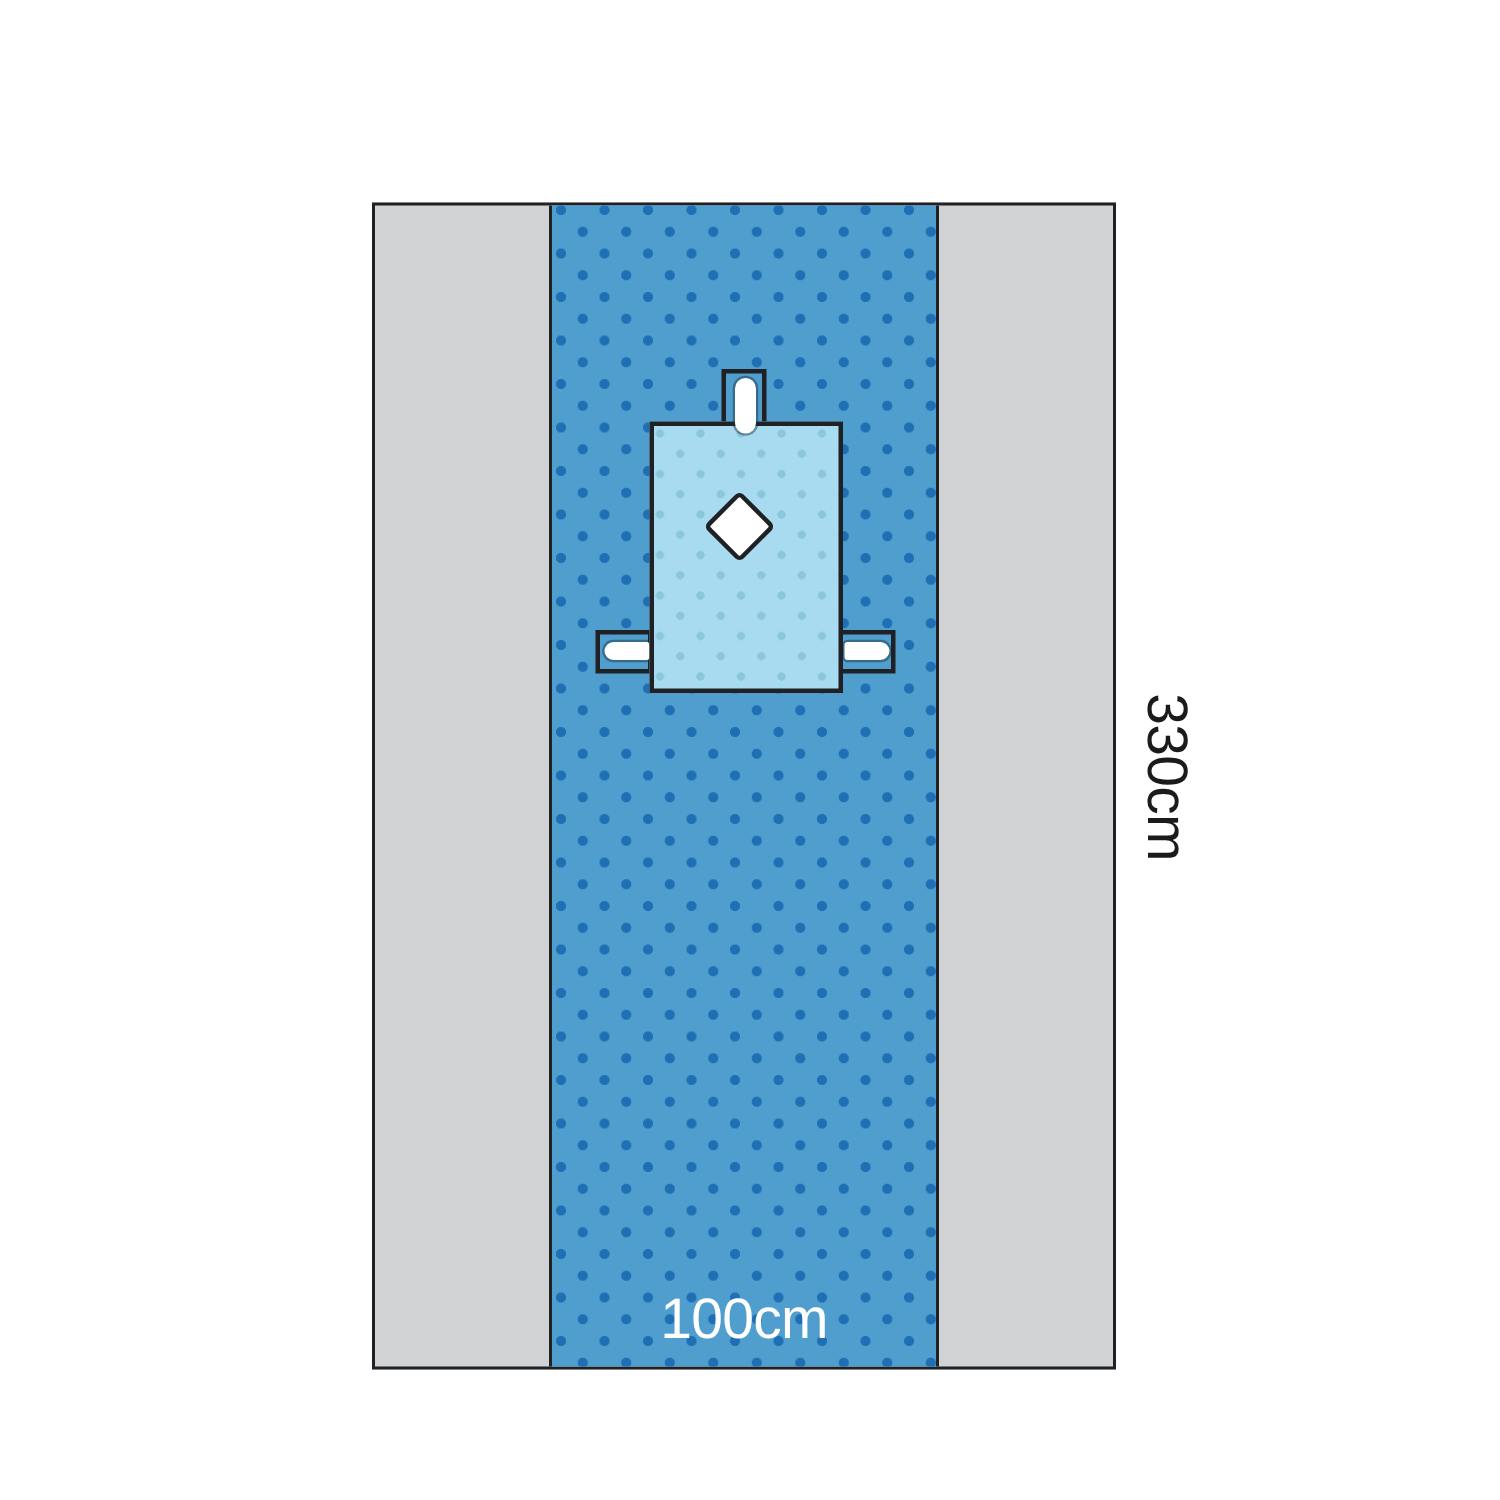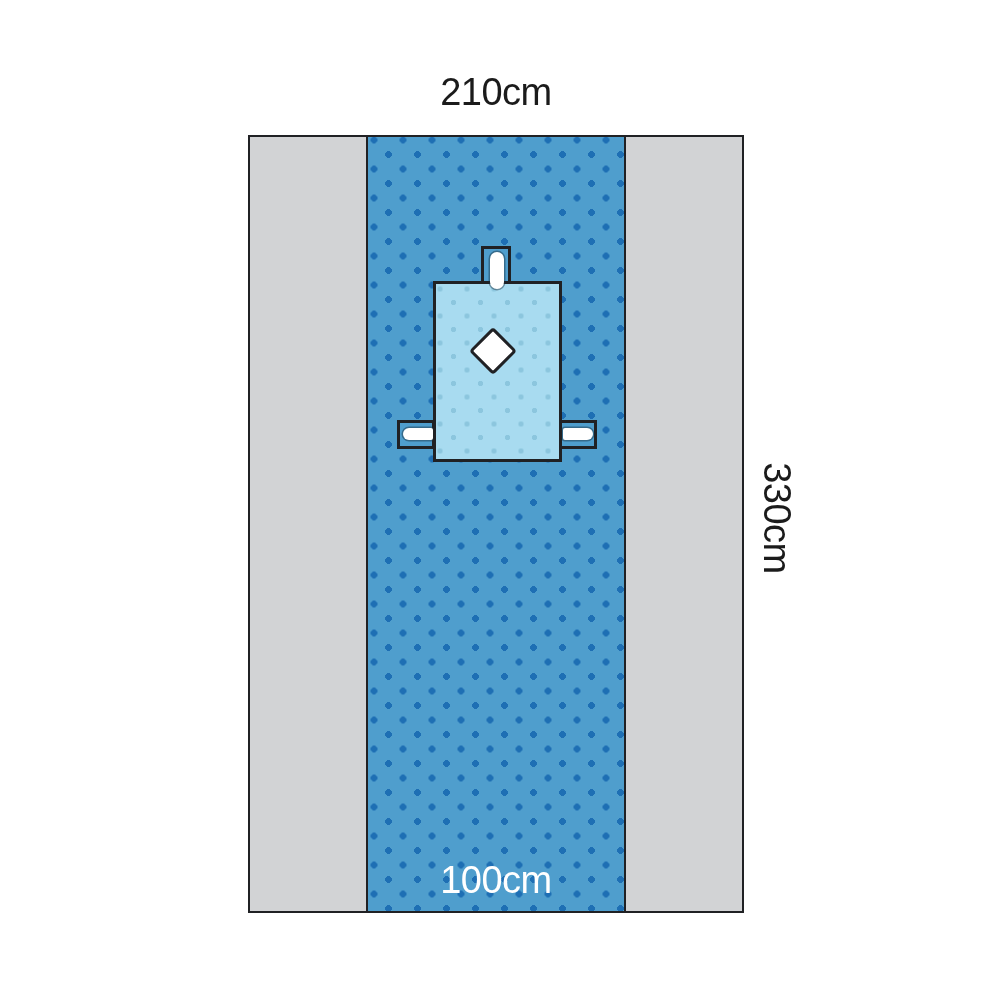--- a/index.html
+++ b/index.html
@@ -124,21 +124,20 @@
     width: 260px; height: 45px;
     line-height: 45px;
     color: var(--label-light);
   }
 </style>
 </head>
 <body>
 
 <div class="canvas">
 
-  <div class="dim-label label-top">210cm</div>
 
   <div class="dim-label label-right">330cm</div>
 
   <div class="drape">
     <div class="band"></div>
   </div>
 
   <div class="tab tab-top"></div>
   <div class="tab tab-left"></div>
   <div class="tab tab-right"></div>

